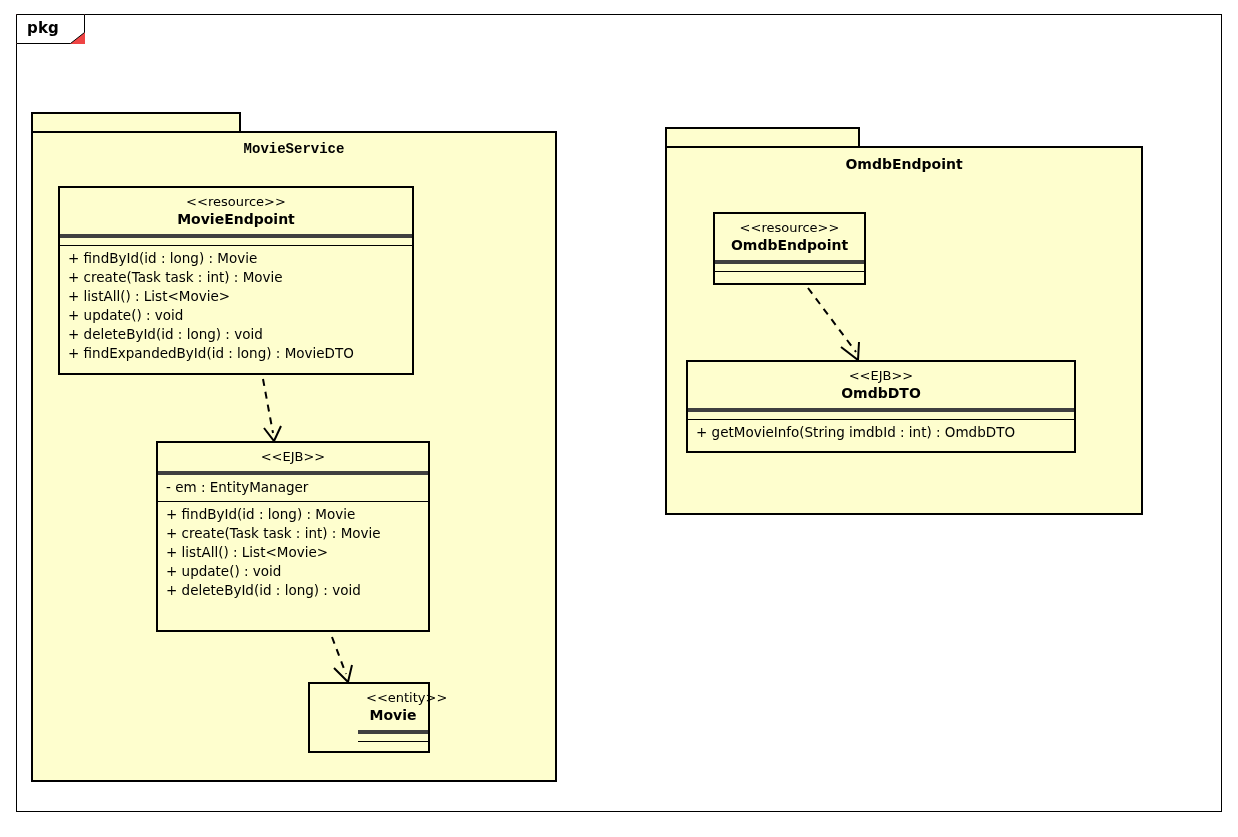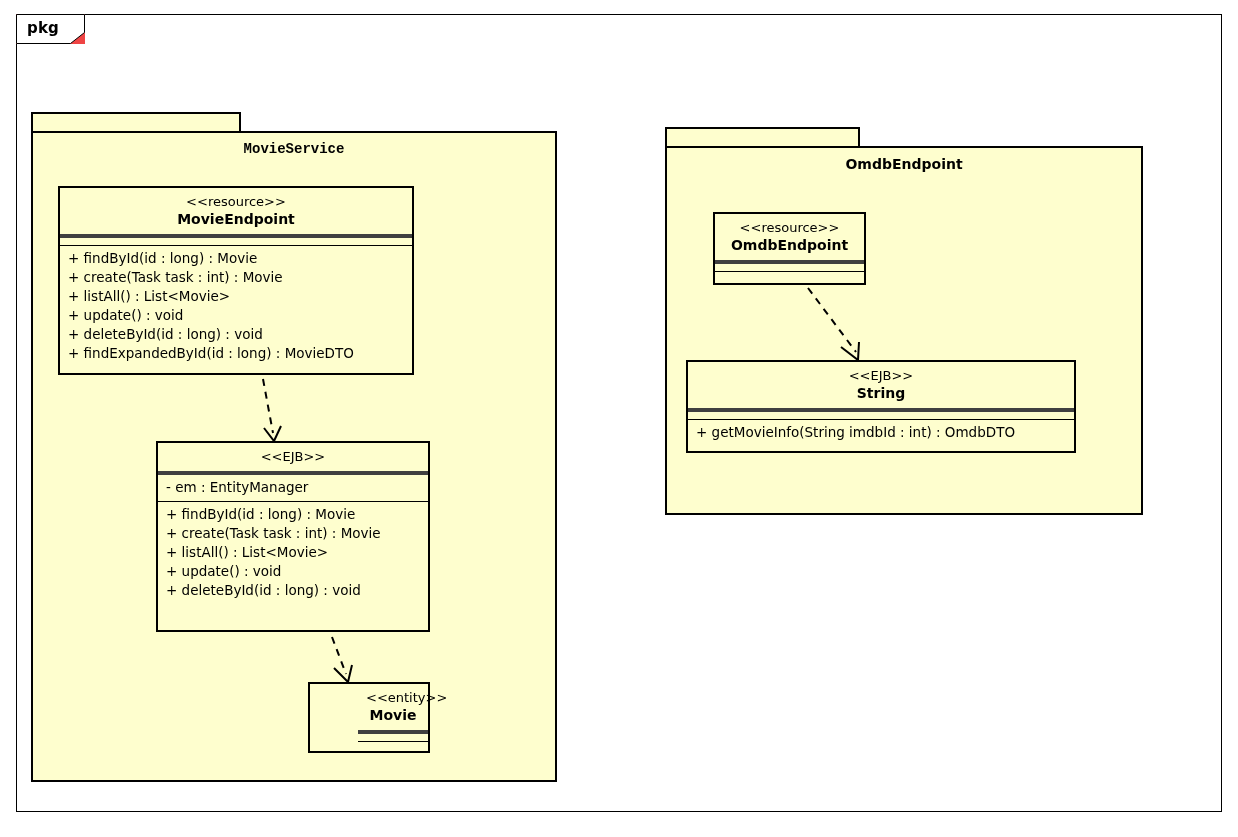--- a/index.html
+++ b/index.html
@@ -215,21 +215,21 @@
         <div class="stereotype">&lt;&lt;resource&gt;&gt;</div>
         <div class="cname">OmdbEndpoint</div>
       </div>
       <div class="compartment empty"></div>
       <div class="compartment empty"></div>
     </div>
 
     <div class="uclass" style="left:21px; top:233px; width:390px; height:93px;">
       <div class="uclass-header">
         <div class="stereotype">&lt;&lt;EJB&gt;&gt;</div>
-        <div class="cname">String</div>
+        <div class="cname">OmdbDTO</div>
       </div>
       <div class="compartment empty"></div>
       <div class="compartment">
         <div class="member">+ getMovieInfo(String imdbId : int) : OmdbDTO</div>
       </div>
     </div>
   </div>
 
   <svg class="arrow-layer" width="1238" height="837" viewBox="0 0 1238 837">
 

